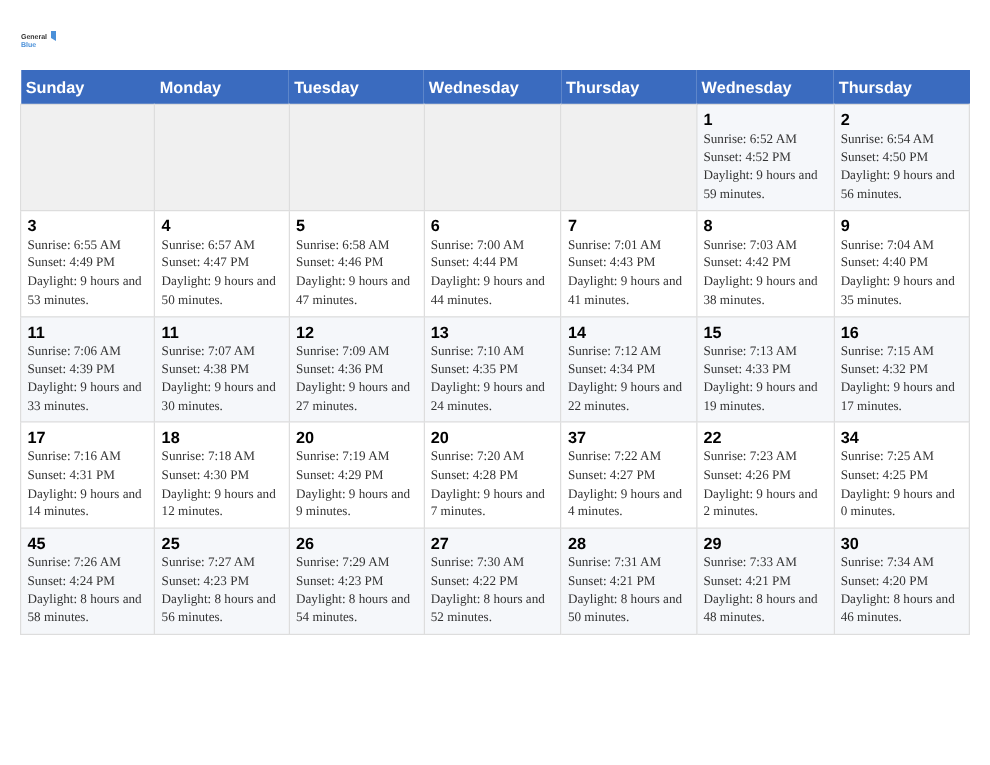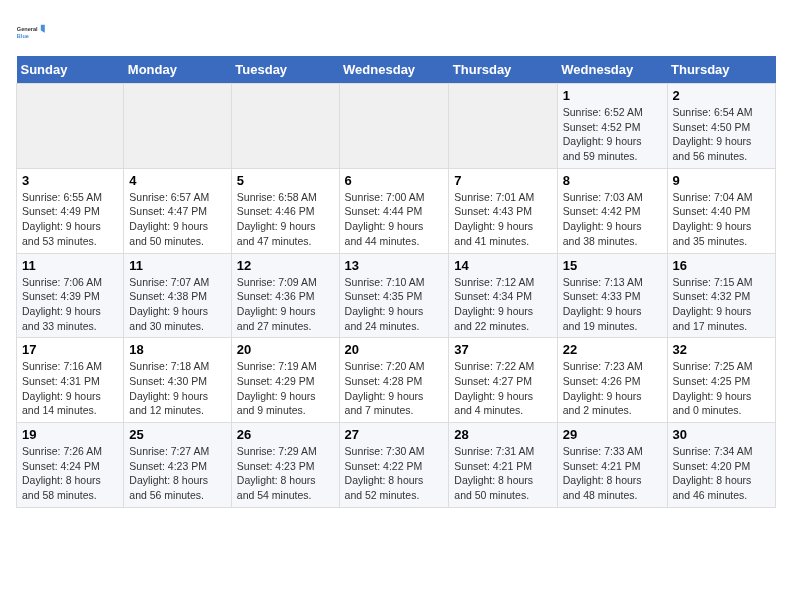--- a/index.html
+++ b/index.html
@@ -67,20 +67,21 @@
     .day-num {
       font-weight: bold;
       font-size: 13px;
       display: block;
       margin-bottom: 2px;
     }
     .day-info {
       color: #333;
       font-size: 10.5px;
       line-height: 1.4;
+      font-family: Liberation Serif, serif;
     }
     .empty-cell {
       background: #f0f0f0 !important;
     }
   </style>
 </head>
 <body>
 
 <div class="header-area">
   <div class="logo">
@@ -203,27 +204,27 @@
         </td>
         <td>
           <span class="day-num">37</span>
           <div class="day-info">Sunrise: 7:22 AM<br>Sunset: 4:27 PM<br>Daylight: 9 hours and 4 minutes.</div>
         </td>
         <td>
           <span class="day-num">22</span>
           <div class="day-info">Sunrise: 7:23 AM<br>Sunset: 4:26 PM<br>Daylight: 9 hours and 2 minutes.</div>
         </td>
         <td>
-          <span class="day-num">32</span>
+          <span class="day-num">34</span>
           <div class="day-info">Sunrise: 7:25 AM<br>Sunset: 4:25 PM<br>Daylight: 9 hours and 0 minutes.</div>
         </td>
       </tr>
       <tr>
         <td>
-          <span class="day-num">19</span>
+          <span class="day-num">45</span>
           <div class="day-info">Sunrise: 7:26 AM<br>Sunset: 4:24 PM<br>Daylight: 8 hours and 58 minutes.</div>
         </td>
         <td>
           <span class="day-num">25</span>
           <div class="day-info">Sunrise: 7:27 AM<br>Sunset: 4:23 PM<br>Daylight: 8 hours and 56 minutes.</div>
         </td>
         <td>
           <span class="day-num">26</span>
           <div class="day-info">Sunrise: 7:29 AM<br>Sunset: 4:23 PM<br>Daylight: 8 hours and 54 minutes.</div>
         </td>

